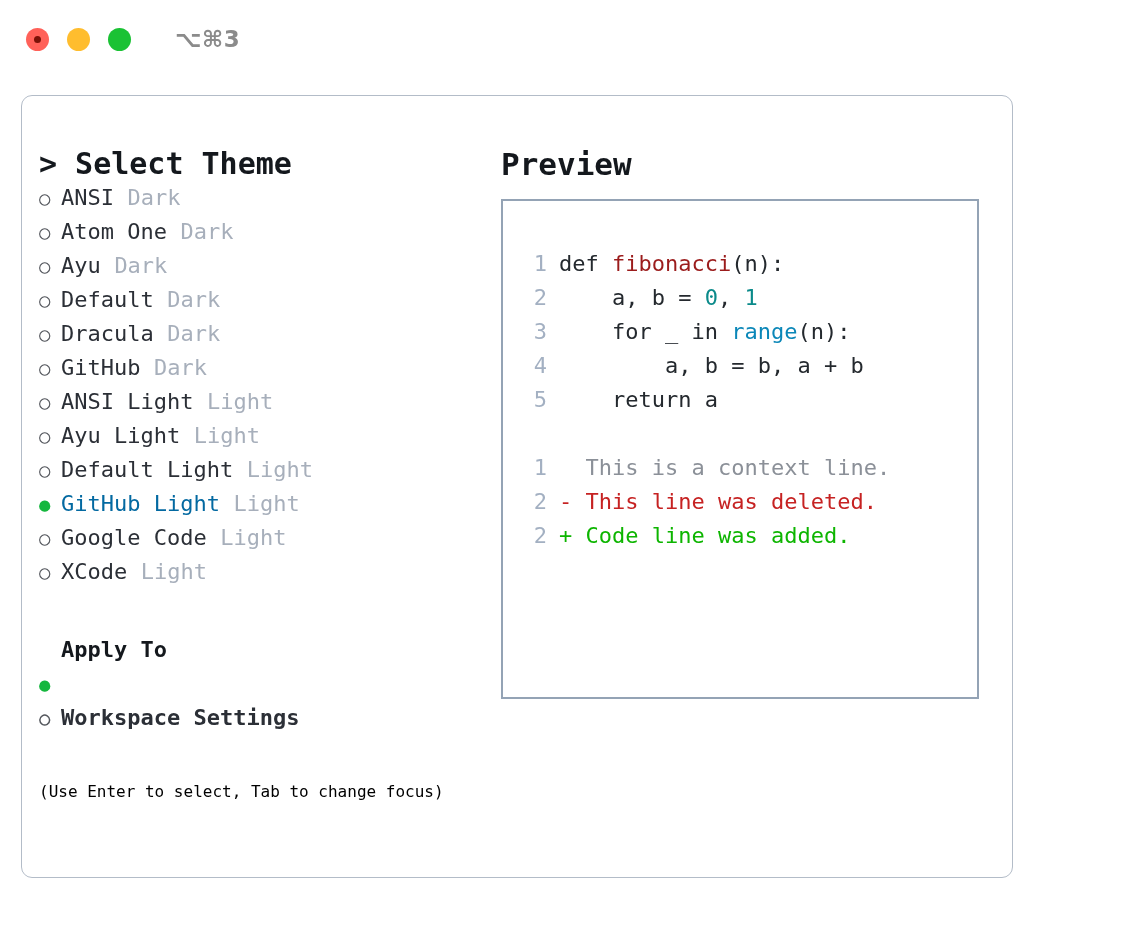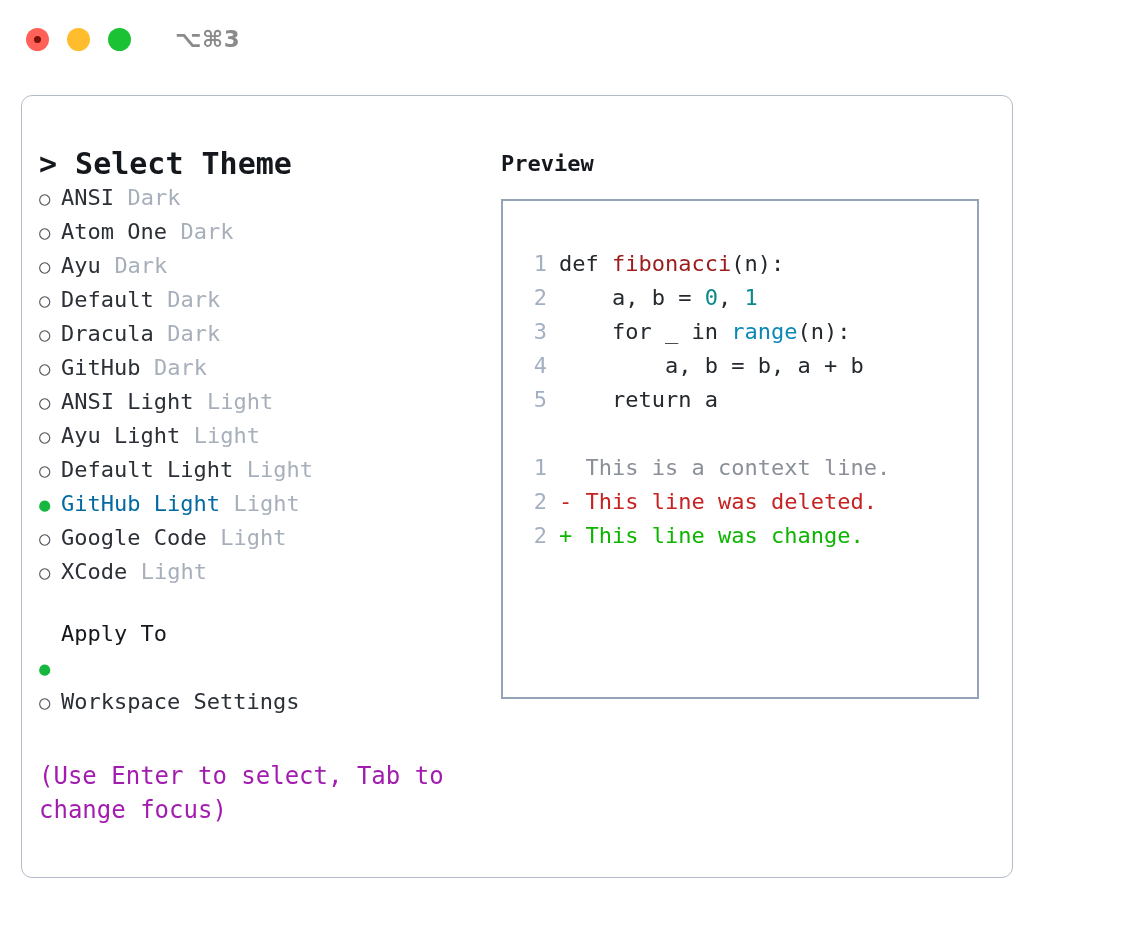--- a/index.html
+++ b/index.html
@@ -123,39 +123,39 @@
   .bullet.filled { color: #15b73e; }
   .opt-label { color: #2b2f36; }
   .opt-label.sel { color: #0369a1; }
   .opt-cat {
     color: #a7afbb;
     margin-left: 0.62em;
   }
   .opt-row.plain .bullet { color: transparent; }
   .opt-row.header-row .opt-label { color: #14181d; }
 
-  #apply-block { margin-top: 28px; }
+  #apply-block { margin-top: 44px; font-weight: bold; }
 
   #hint-text {
     margin-top: 40px;
     width: 412px;
-    font-size: 24px;
-    line-height: 34px;
-    color: #a21caf;
+    font-size: 16px;
+    line-height: 34px;
+    color: #000000;
   }
 
   
   #preview-column {
     position: absolute;
     left: 479px;
     top: 51px;
     width: 490px;
   }
   #preview-title {
-    font-size: 22px;
+    font-size: 31px;
     font-weight: 700;
     color: #14181d;
     line-height: 34px;
   }
   #preview-box {
     margin-top: 18px;
     width: 478px;
     height: 500px;
     border: 2.2px solid #94a3b5;
     box-sizing: border-box;
@@ -254,21 +254,21 @@
                 <div class="code-line"><span class="lineno">1</span><span class="code-text"><span class="tok-kw">def </span><span class="tok-fn">fibonacci</span><span class="tok-plain">(n):</span></span></div>
                 <div class="code-line"><span class="lineno">2</span><span class="code-text"><span class="tok-plain">    a, b = </span><span class="tok-num">0</span><span class="tok-plain">, </span><span class="tok-num">1</span></span></div>
                 <div class="code-line"><span class="lineno">3</span><span class="code-text"><span class="tok-kw">    for _ in </span><span class="tok-call">range</span><span class="tok-plain">(n):</span></span></div>
                 <div class="code-line"><span class="lineno">4</span><span class="code-text"><span class="tok-plain">        a, b = b, a + b</span></span></div>
                 <div class="code-line"><span class="lineno">5</span><span class="code-text"><span class="tok-kw">    return a</span></span></div>
               </div>
             <div class="diff-gap"></div>
             <div id="diff-block">
                 <div class="code-line"><span class="lineno">1</span><span class="diff-context">  This is a context line.</span></div>
                 <div class="code-line"><span class="lineno">2</span><span class="diff-del">- This line was deleted.</span></div>
-                <div class="code-line"><span class="lineno">2</span><span class="diff-add">+ This line was change.</span></div>
+                <div class="code-line"><span class="lineno">2</span><span class="diff-add">+ Code line was added.</span></div>
               </div>
           </div>
         </div>
       </div>
 
     </div>
   </div>
 </div>
 
 </body></html>

